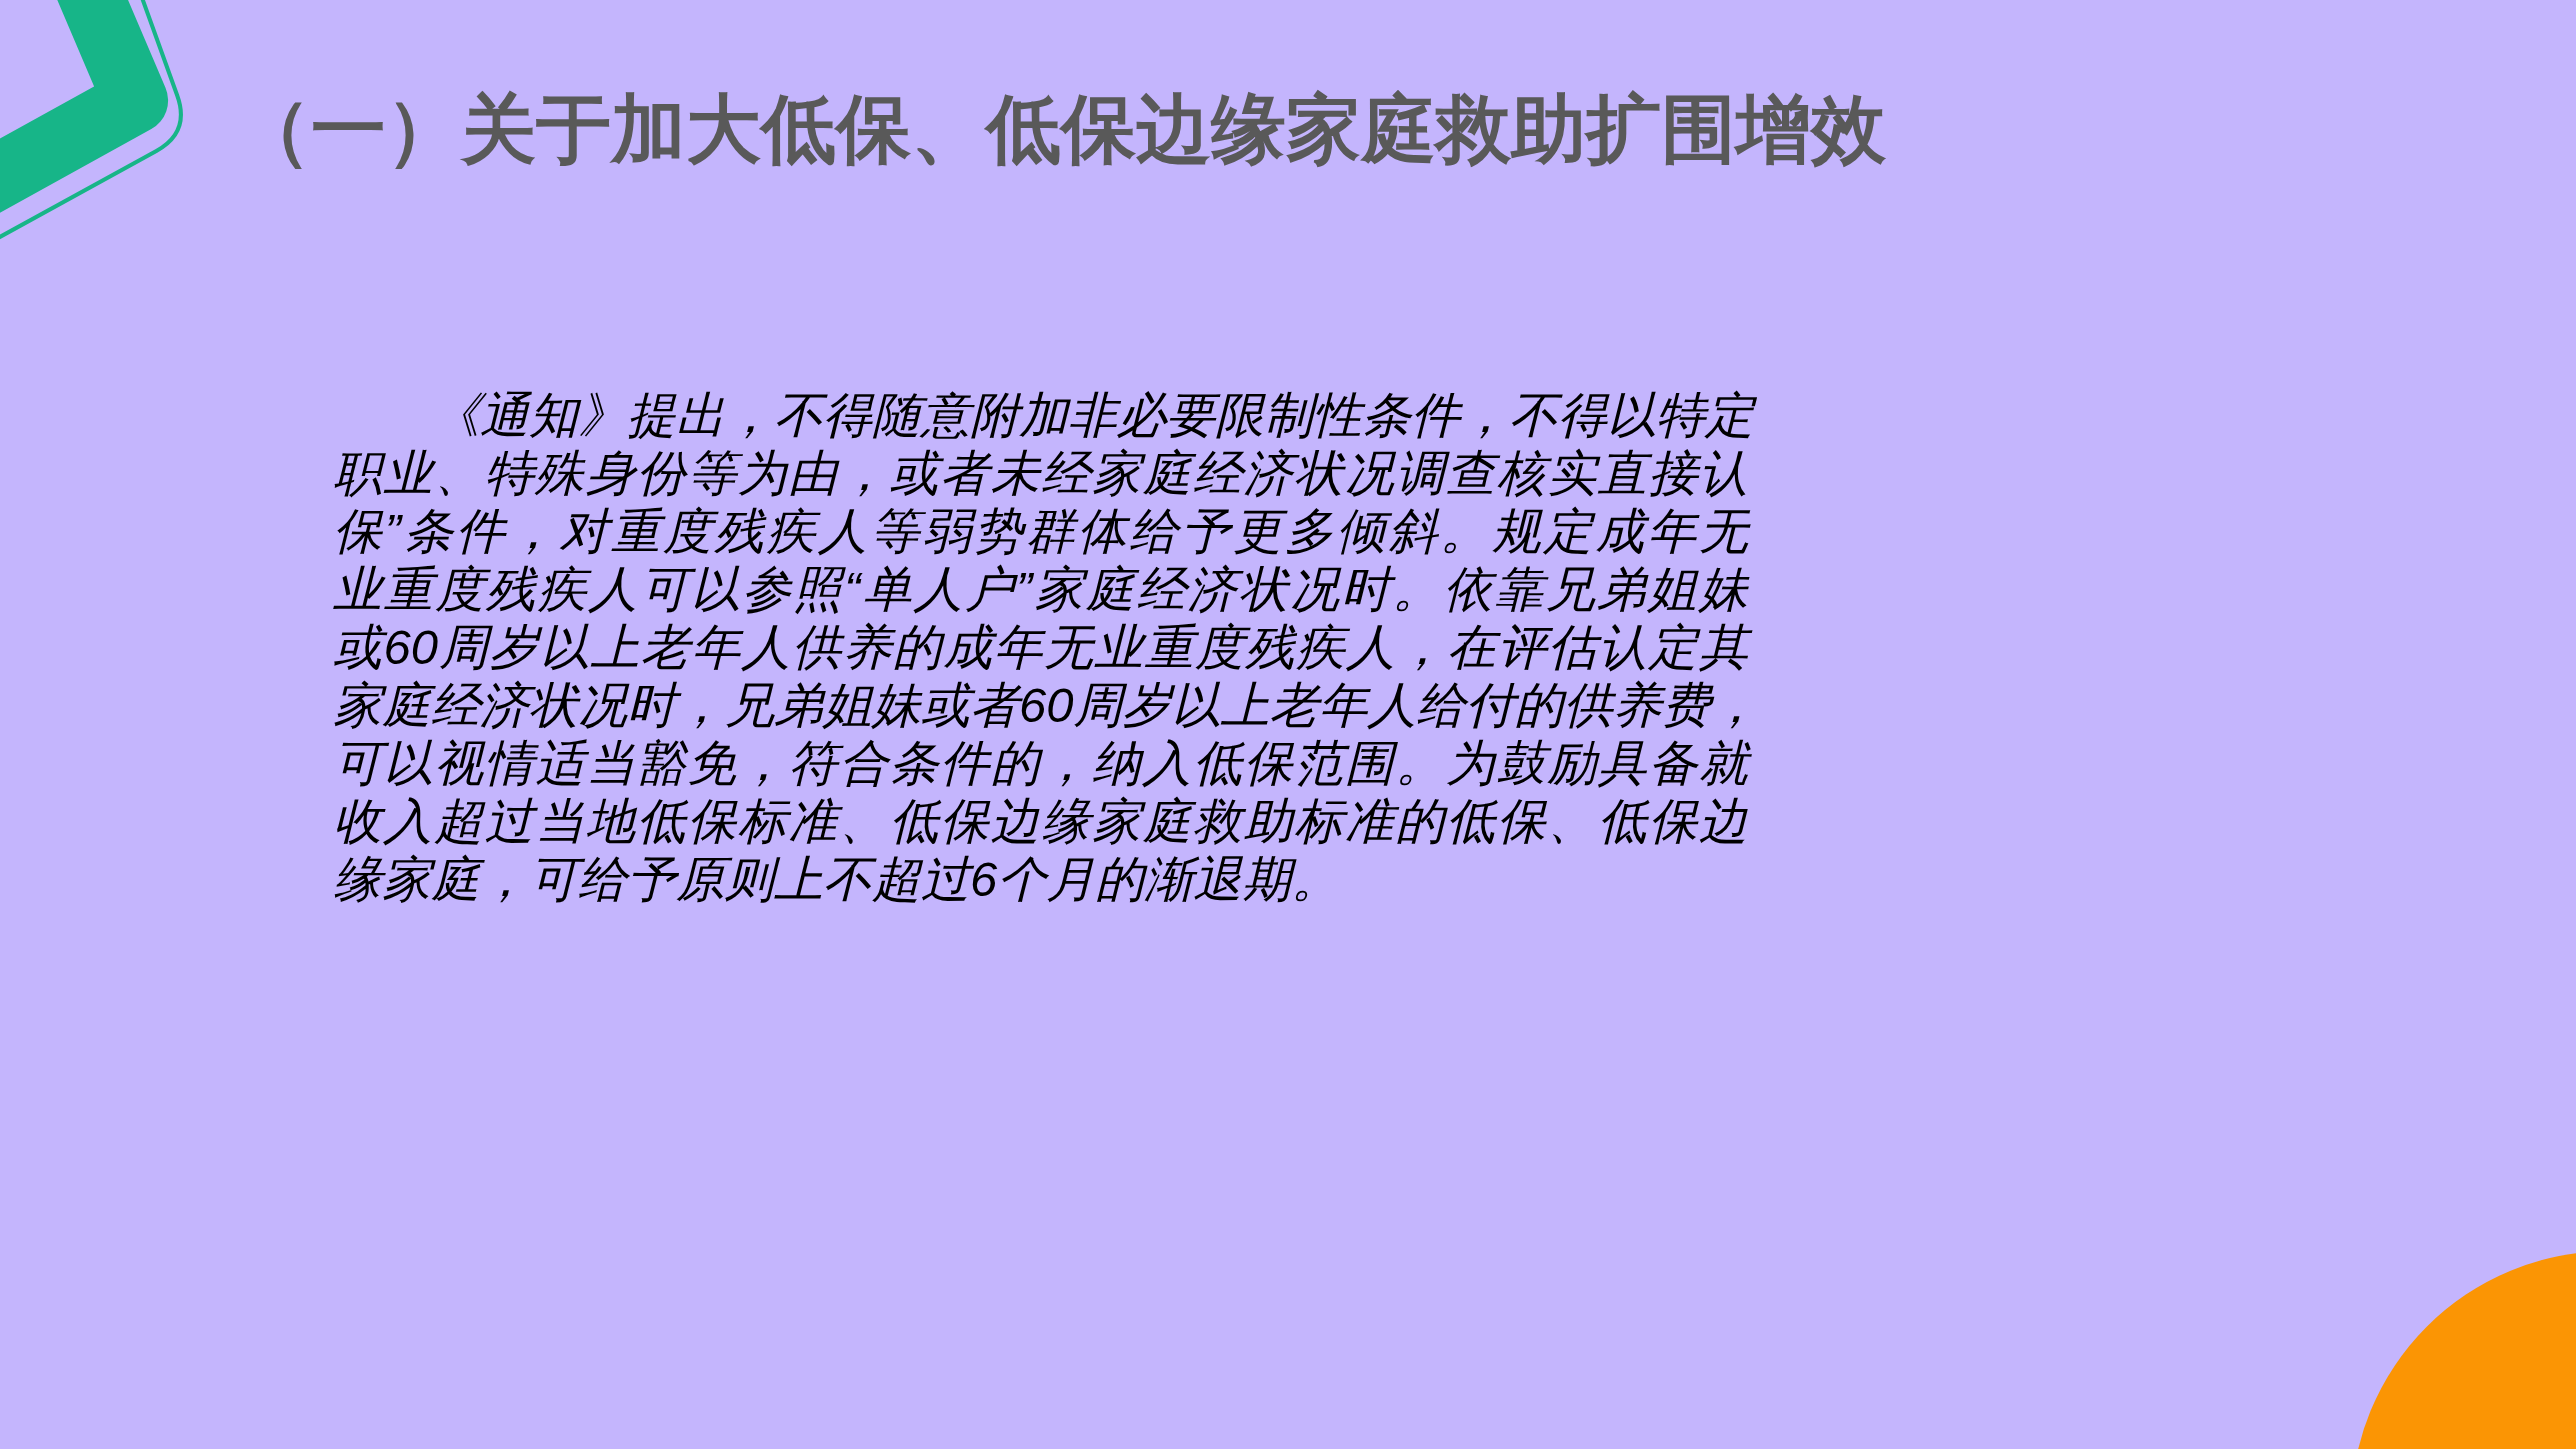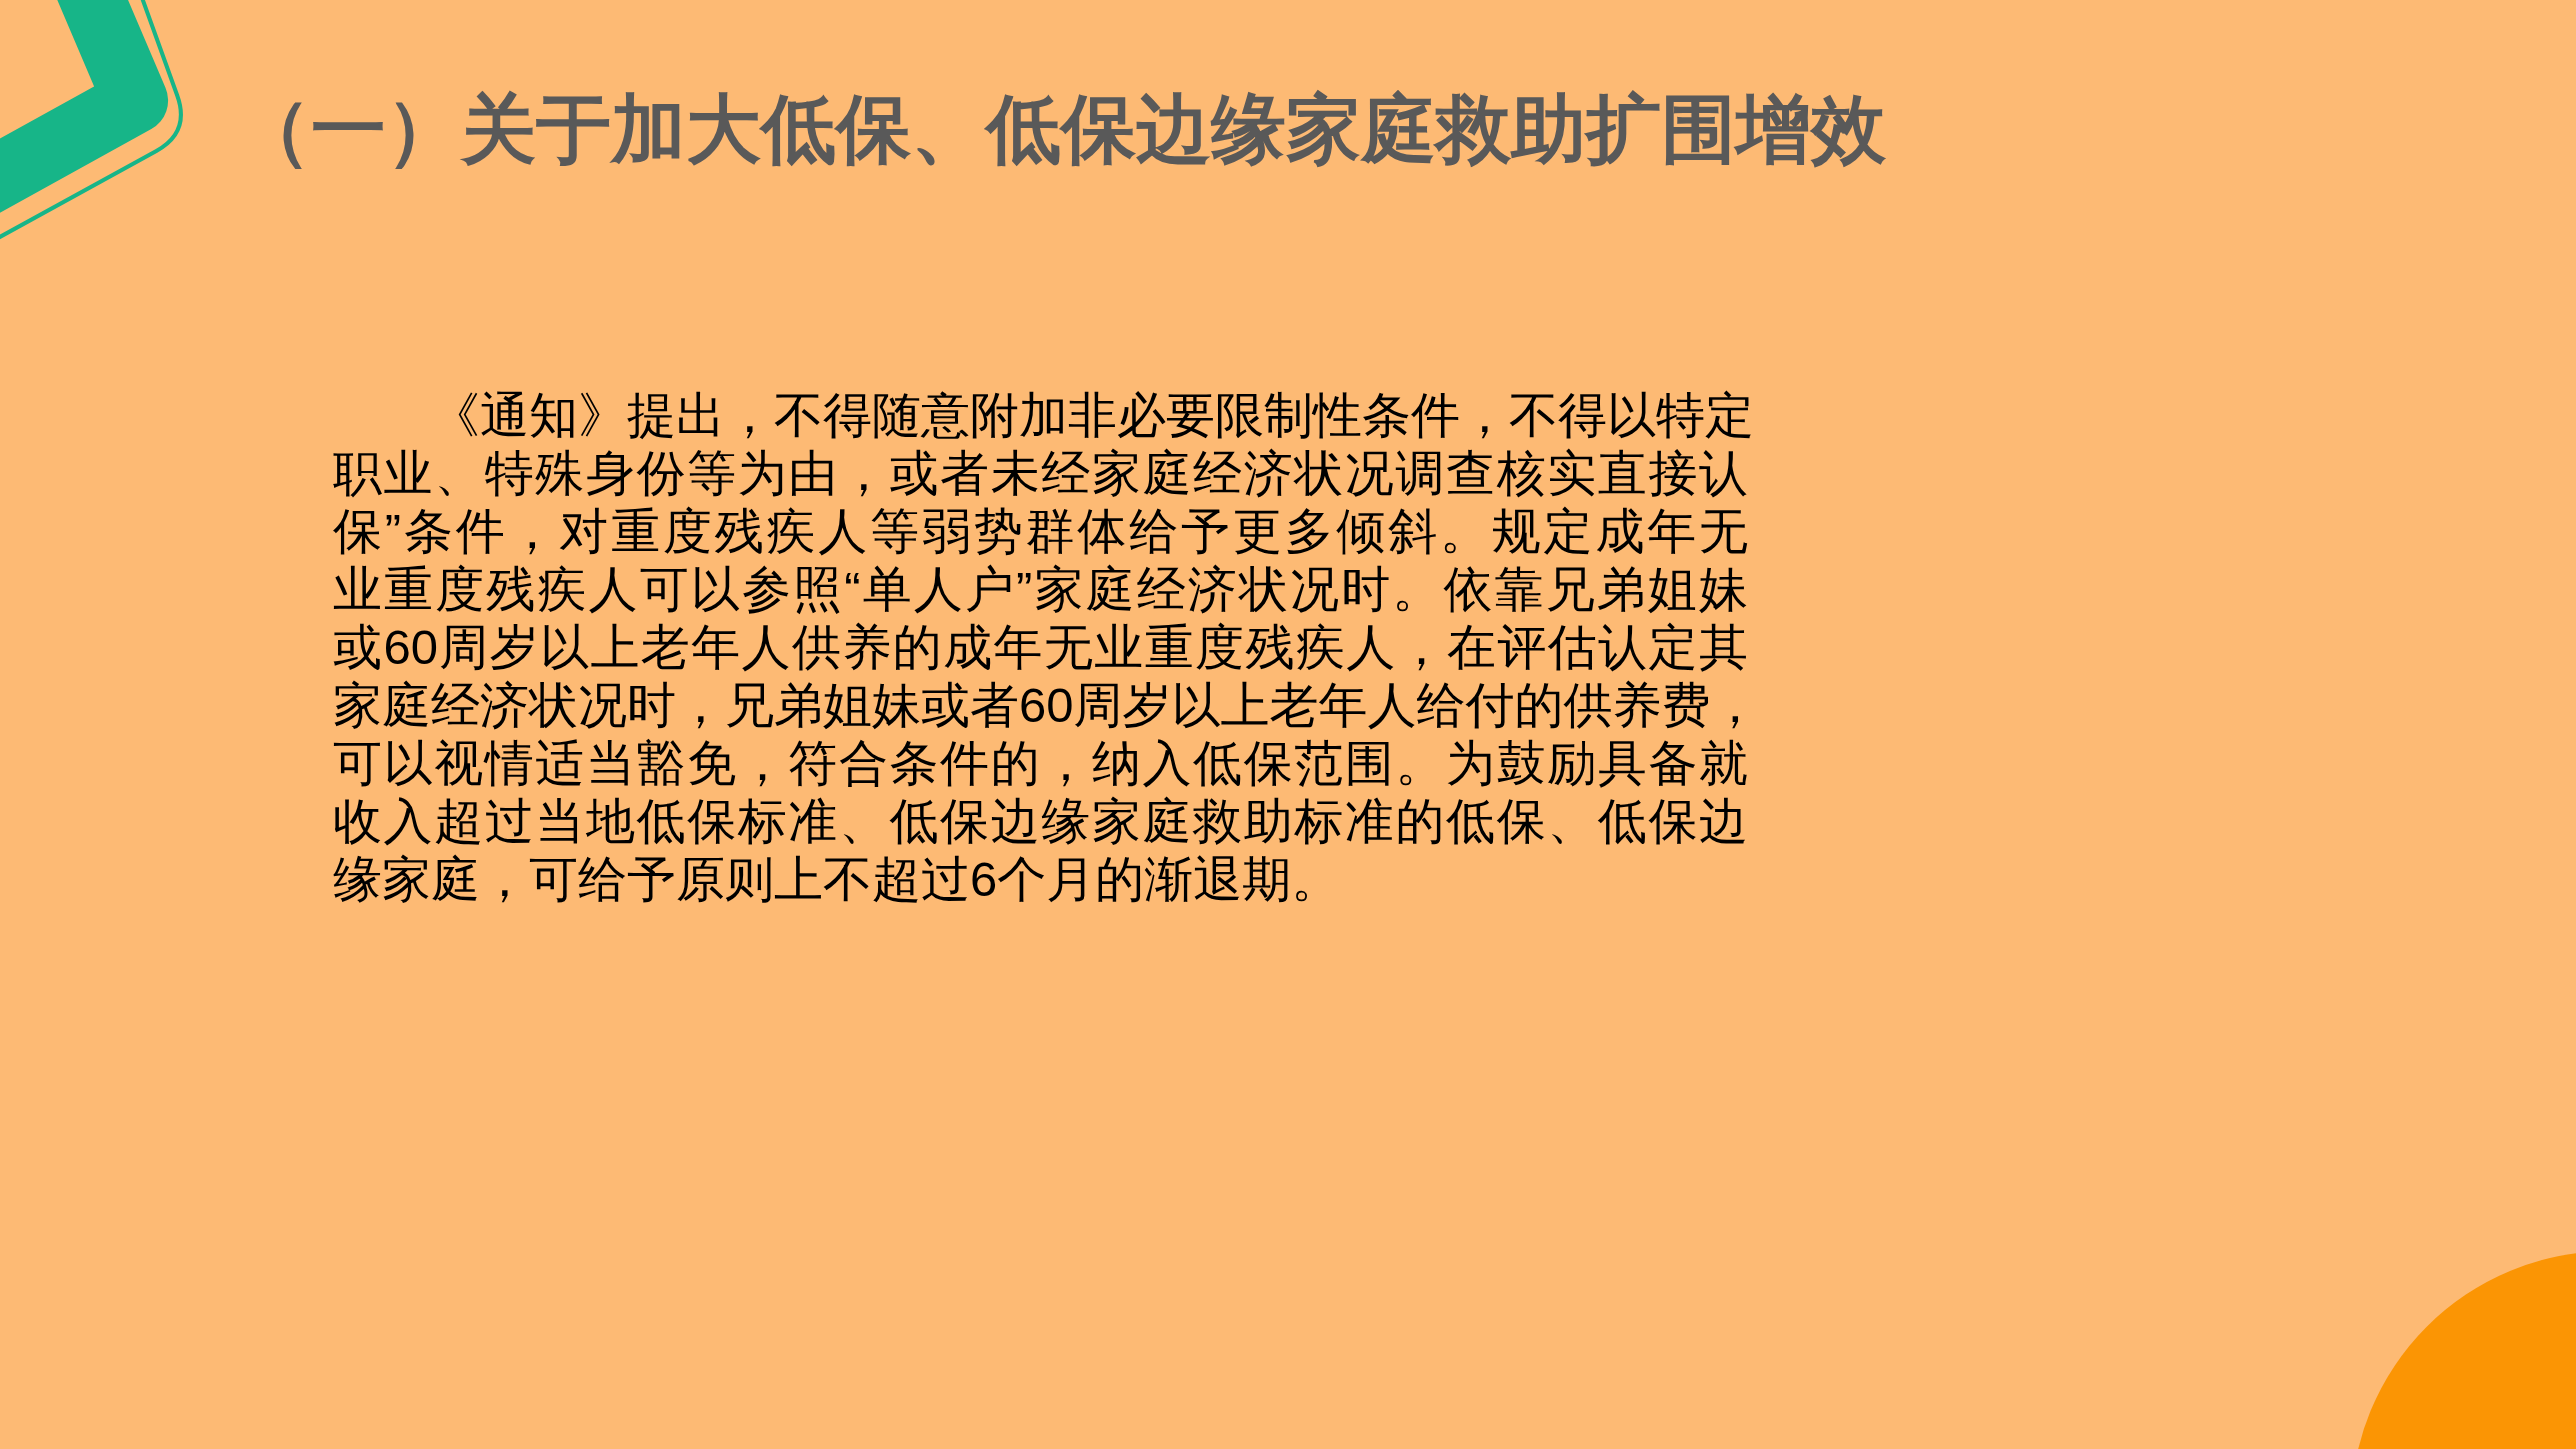--- a/index.html
+++ b/index.html
@@ -2,21 +2,21 @@
 <html style="font-size:10.7px"><head>
 <meta charset="utf-8">
 <style>
   html, body { margin: 0; padding: 0; }
   body { background: #ffffff; font-family: "Liberation Sans", sans-serif; }
 
   .slide {
     position: relative;
     width: 2576px;
     height: 1449px;
-    background: #fdba74;
+    background: #c4b5fd;
     overflow: hidden;
   }
 
   
   .chevron-svg {
     position: absolute;
     left: 0;
     top: 0;
     width: 255px;
     height: 322px;
@@ -46,20 +46,21 @@
     width: 1415px;
     color: #000000;
     font-size: 49px;
     line-height: 58px;
     font-weight: 400;
   }
   .body-line {
     white-space: nowrap;
     text-align: justify;
     text-align-last: justify;
+    font-style: italic;
   }
   .body-line:first-child { text-indent: 2em; }
   .body-line:last-child { text-align-last: left; }
 
   
   .orange-circle {
     position: absolute;
     left: 2351px;
     top: 1251px;
     width: 517px;

